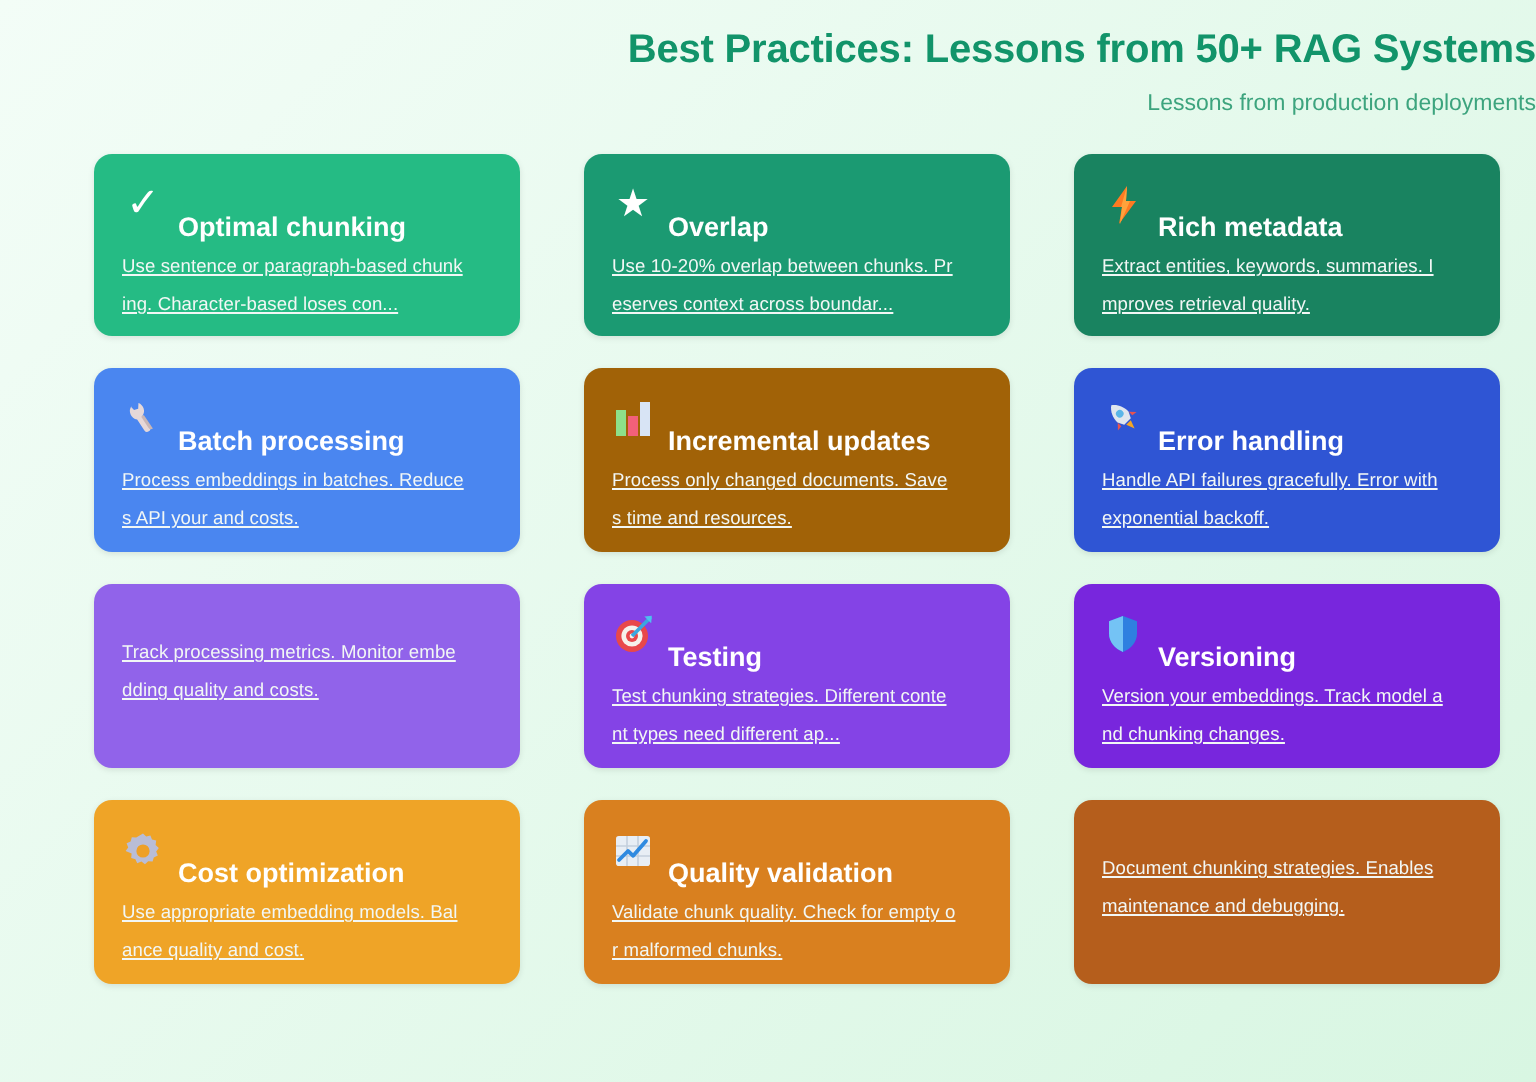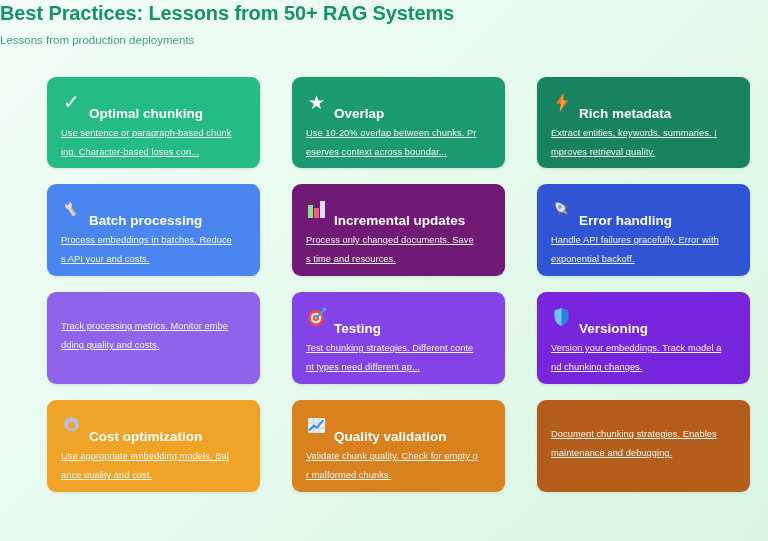--- a/index.html
+++ b/index.html
@@ -13,22 +13,22 @@
     background: linear-gradient(135deg, #f3fdf7 0%, #eafbf0 45%, #d8f6e2 100%);
     position: relative;
   }
   .page {
     width: 768px;
     height: 541px;
     padding: 0;
     position: relative;
   }
   .header {
-    text-align: left;
-    padding-top: 0;
+    text-align: right;
+    padding-top: 12px;
   }
   .title {
     font-size: 20px;
     font-weight: bold;
     color: #12946a;
     letter-spacing: -0.1px;
     line-height: 26px;
   }
   .subtitle {
     font-size: 11.5px;
@@ -147,21 +147,21 @@
               <path d="M8.5 1.5a4.2 4.2 0 0 0-1.7 7.1l-0.2 6.6a1.6 1.6 0 0 0 3.2 0.1l0.2-6.6A4.2 4.2 0 0 0 12 2.3l-1.7 2.2-2.1-0.6-0.3-2.3z" fill="#e6d8d8"></path>
               <path d="M9.2 8.7l-0.2 6.6a1.6 1.6 0 0 0 1.6 1.6l0.2-8.2z" fill="#c8b6b6"></path>
             </g>
           </svg>
         </span>
         <span class="card-title">Batch processing</span>
       </div>
       <div class="card-desc">Process embeddings in batches. Reduces API your and costs.</div>
     </div>
 
-    <div class="card h2" style="background:#701a75">
+    <div class="card h2" style="background:#a16207">
       <div class="card-head">
         <span class="card-icon">
           <svg width="19" height="19" viewBox="0 0 19 19">
             <rect x="1" y="5" width="5" height="13" fill="#8de08a"></rect>
             <rect x="7" y="8" width="5" height="10" fill="#f2607a"></rect>
             <rect x="13" y="1" width="5" height="17" fill="#d8e4f5"></rect>
           </svg>
         </span>
         <span class="card-title">Incremental updates</span>
       </div>

